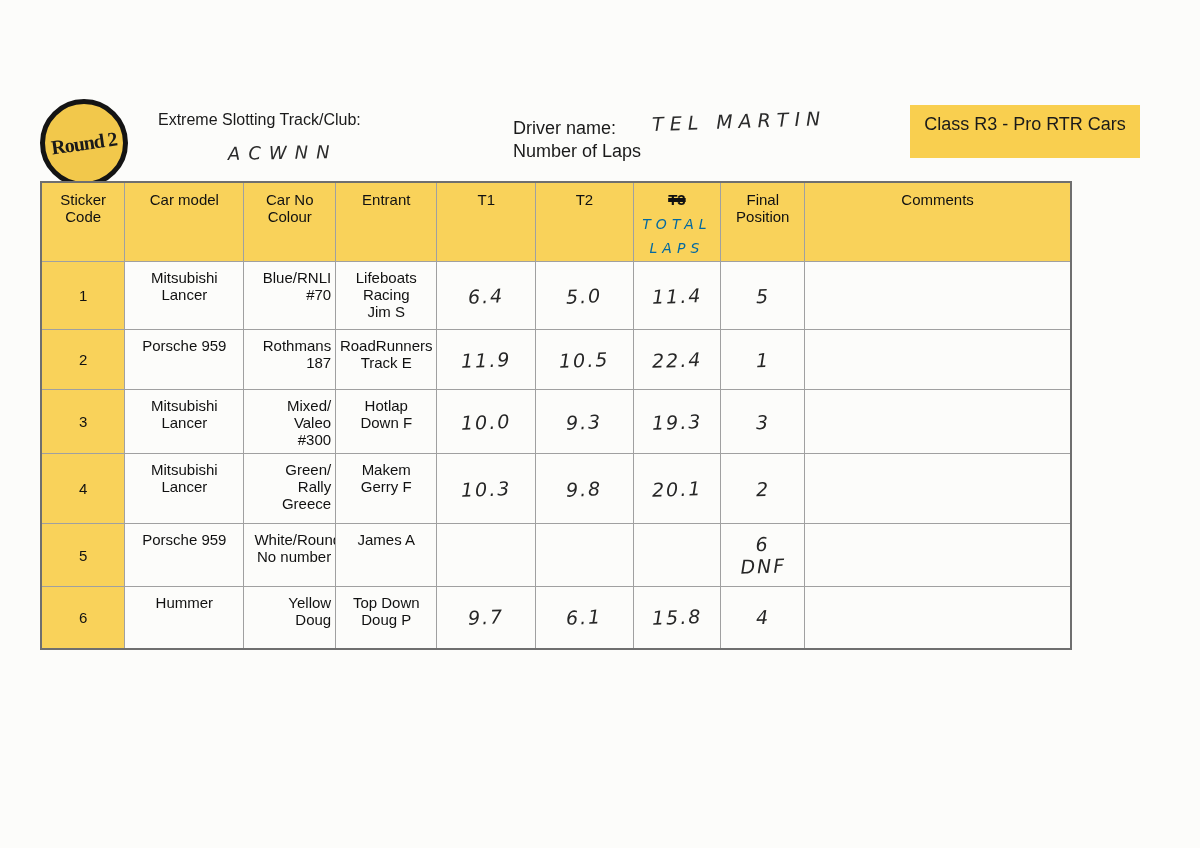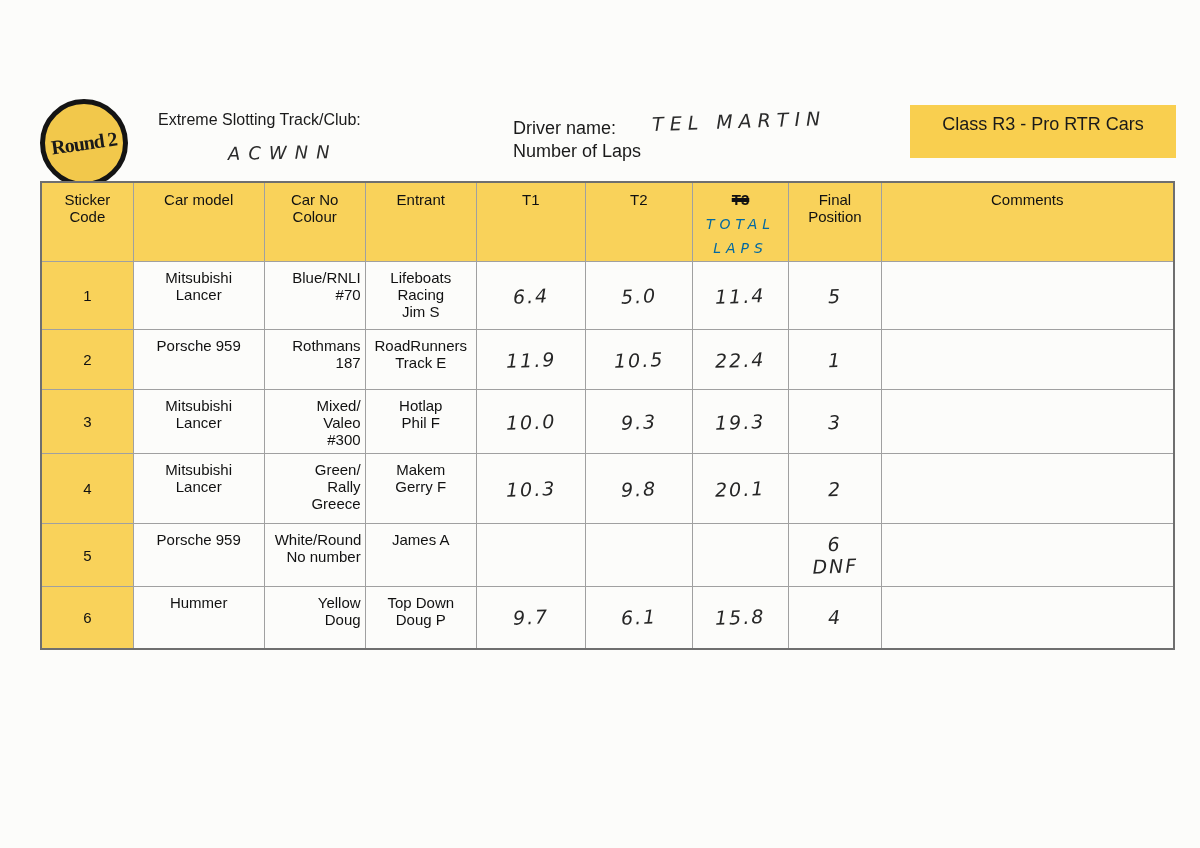--- a/index.html
+++ b/index.html
@@ -25,27 +25,27 @@
   .club-value{
     position:absolute;left:228px;top:142px;font-size:18px;letter-spacing:8px;
     transform:rotate(-1deg);
   }
   .driver-block{position:absolute;left:513px;top:117px;font-size:18px;line-height:23px;}
   .driver-value{
     position:absolute;left:652px;top:110px;font-size:19px;letter-spacing:6px;
     transform:rotate(-2deg);white-space:nowrap;
   }
   .class-badge{
-    position:absolute;left:910px;top:105px;width:266px;height:53px;
+    position:absolute;left:910px;top:105px;width:230px;height:53px;
     background:#f9cf4f;font-size:18px;text-align:center;box-sizing:border-box;
     padding-top:9px;
   }
   
   table.sheet{
-    position:absolute;left:40px;top:181px;width:1135px;
+    position:absolute;left:40px;top:181px;width:1032px;
     border-collapse:collapse;table-layout:fixed;
     border:2px solid #6f6f6f;
   }
   table.sheet td,table.sheet th{
     border:1px solid #a0a0a0;box-sizing:border-box;
     font-size:15px;font-weight:normal;color:#111;
     white-space:pre-line;overflow:hidden;
   }
   th.hd{
     background:#f9d25a;vertical-align:top;text-align:center;padding-top:8px;
@@ -151,21 +151,21 @@
     </tr>
 
     <tr class="r-3">
       <td class="code">3</td>
       <td class="model">Mitsubishi
 Lancer</td>
       <td class="colour">Mixed/
 Valeo
 #300</td>
       <td class="entrant">Hotlap
-Phil F</td>
+Down F</td>
       <td class="handcell"><span>10.0</span></td>
       <td class="handcell"><span>9.3</span></td>
       <td class="handcell"><span>19.3</span></td>
       <td class="handcell"><span>3</span></td>
       <td class="comments"></td>
     </tr>
 
     <tr class="r-4">
       <td class="code">4</td>
       <td class="model">Mitsubishi

